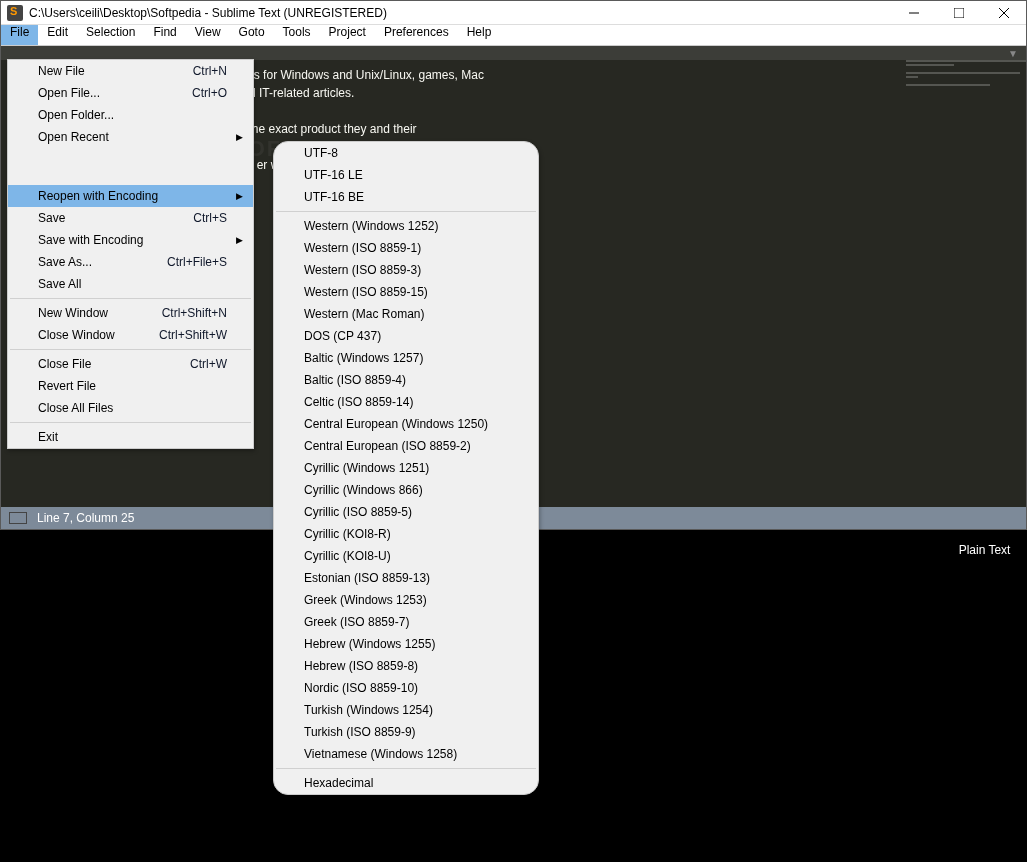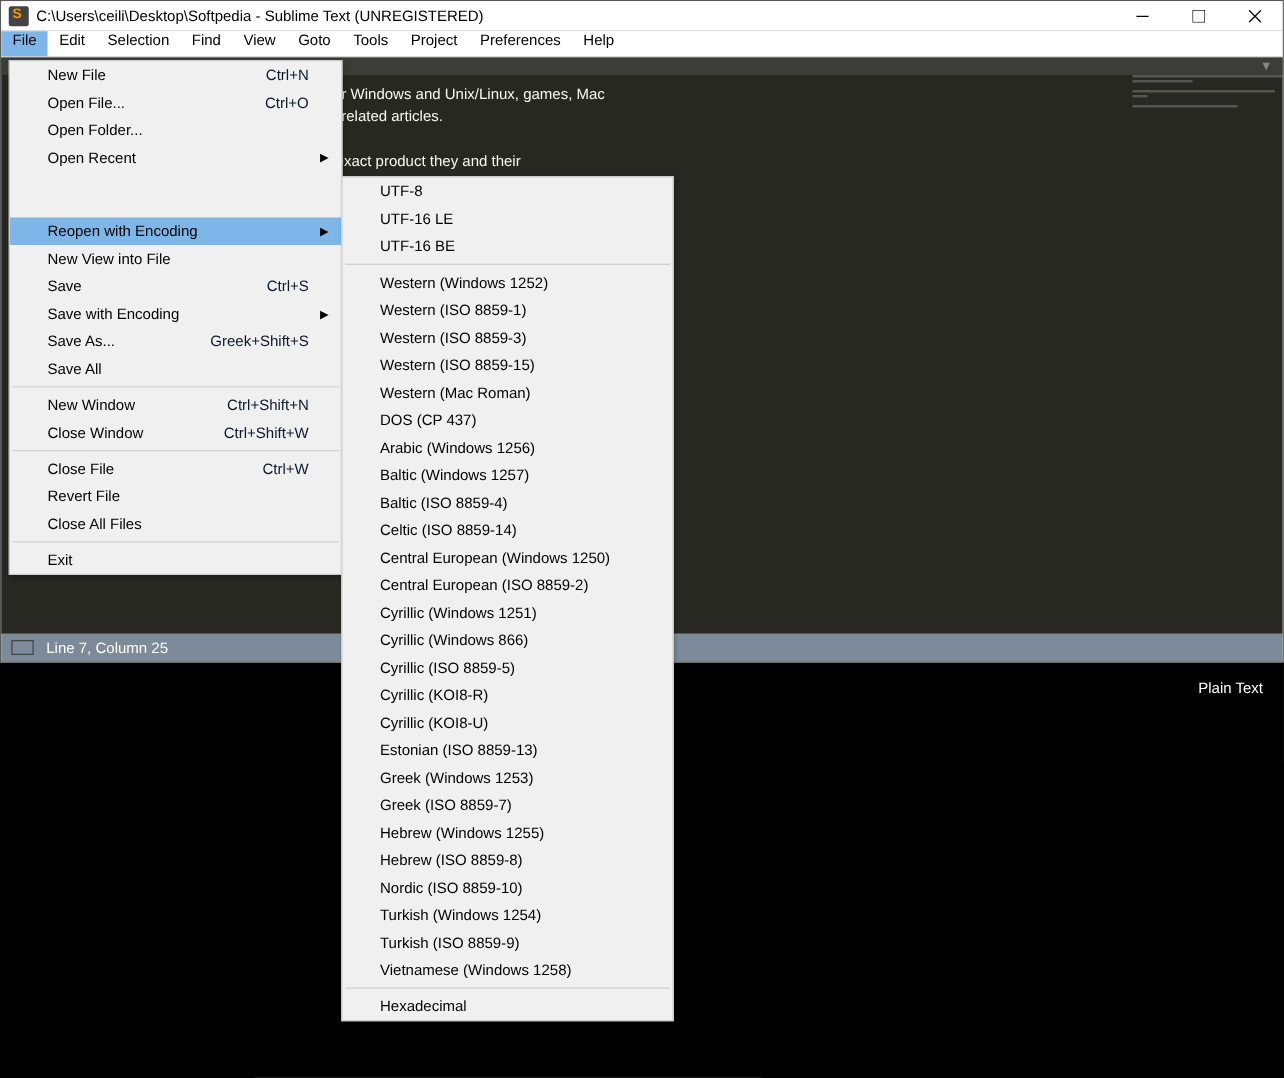--- a/index.html
+++ b/index.html
@@ -25,22 +25,22 @@
 .minimap { position: absolute; top: 14px; right: 0; width: 120px; height: 60px; opacity: 0.28; }
 .minimap-line { height: 2px; background: #ccc; margin-bottom: 2px; }
 .watermark { position: absolute; top: 90px; left: 230px; font-size: 22px; color: rgba(255,255,255,0.05); font-weight: bold; letter-spacing: 2px; pointer-events: none; }
 
 .statusbar { height: 22px; background: #7d8a99; display: flex; align-items: center; font-size: 12px; color: #ffffff; padding: 0 8px; }
 .status-icon { width: 18px; height: 12px; border: 1px solid #444; margin-right: 10px; }
 .status-left { flex: 1; }
 .status-right { display: flex; gap: 50px; flex-direction: column; }
 
 .dropdown { position: absolute; background: #f0f0f0; border: 1px solid #ccc; box-shadow: 1px 2px 4px rgba(0,0,0,0.3); font-size: 12px; z-index: 100; }
-.file-menu { left: 7px; top: 48px; width: 267px; }
-.encoding-menu { left: 273px; top: 141px; width: 266px; }
+.file-menu { left: 7px; top: 59px; width: 247px; }
+.encoding-menu { left: 273px; top: 141px; width: 266px; border-radius: 15px; }
 .dd-item { padding: 4px 26px 4px 30px; cursor: pointer; display: flex; justify-content: space-between; align-items: center; height: 22px; position: relative; }
 .dd-item.highlighted { background: #7eb6e8; margin-top: 37px; }
 .dd-item .shortcut { color: #0f172a; font-size: 12px; }
 .dd-item .arrow { position: absolute; right: 10px; font-size: 9px; }
 .dd-sep { height: 1px; background: #d0d0d0; margin: 3px 2px; }
 </style>
 </head>
 <body>
 
 <div class="window">
@@ -126,33 +126,30 @@
     </div>
     <div class="dd-item">
       <span>Open Recent</span>
       <span class="arrow">▶</span>
     </div>
     <div class="dd-item highlighted">
       <span>Reopen with Encoding</span>
       <span class="arrow">▶</span>
     </div>
     <div class="dd-item">
-      <span>New View into File</span>
-    </div>
-    <div class="dd-item">
       <span>Save</span>
       <span class="shortcut">Ctrl+S</span>
     </div>
     <div class="dd-item">
       <span>Save with Encoding</span>
       <span class="arrow">▶</span>
     </div>
     <div class="dd-item">
       <span>Save As...</span>
-      <span class="shortcut">Greek+Shift+S</span>
+      <span class="shortcut">Ctrl+File+S</span>
     </div>
     <div class="dd-item">
       <span>Save All</span>
     </div>
     <div class="dd-sep"></div>
     <div class="dd-item">
       <span>New Window</span>
       <span class="shortcut">Ctrl+Shift+N</span>
     </div>
     <div class="dd-item">
@@ -198,23 +195,20 @@
     <div class="dd-item">
       <span>Western (ISO 8859-15)</span>
     </div>
     <div class="dd-item">
       <span>Western (Mac Roman)</span>
     </div>
     <div class="dd-item">
       <span>DOS (CP 437)</span>
     </div>
     <div class="dd-item">
-      <span>Arabic (Windows 1256)</span>
-    </div>
-    <div class="dd-item">
       <span>Baltic (Windows 1257)</span>
     </div>
     <div class="dd-item">
       <span>Baltic (ISO 8859-4)</span>
     </div>
     <div class="dd-item">
       <span>Celtic (ISO 8859-14)</span>
     </div>
     <div class="dd-item">
       <span>Central European (Windows 1250)</span>

